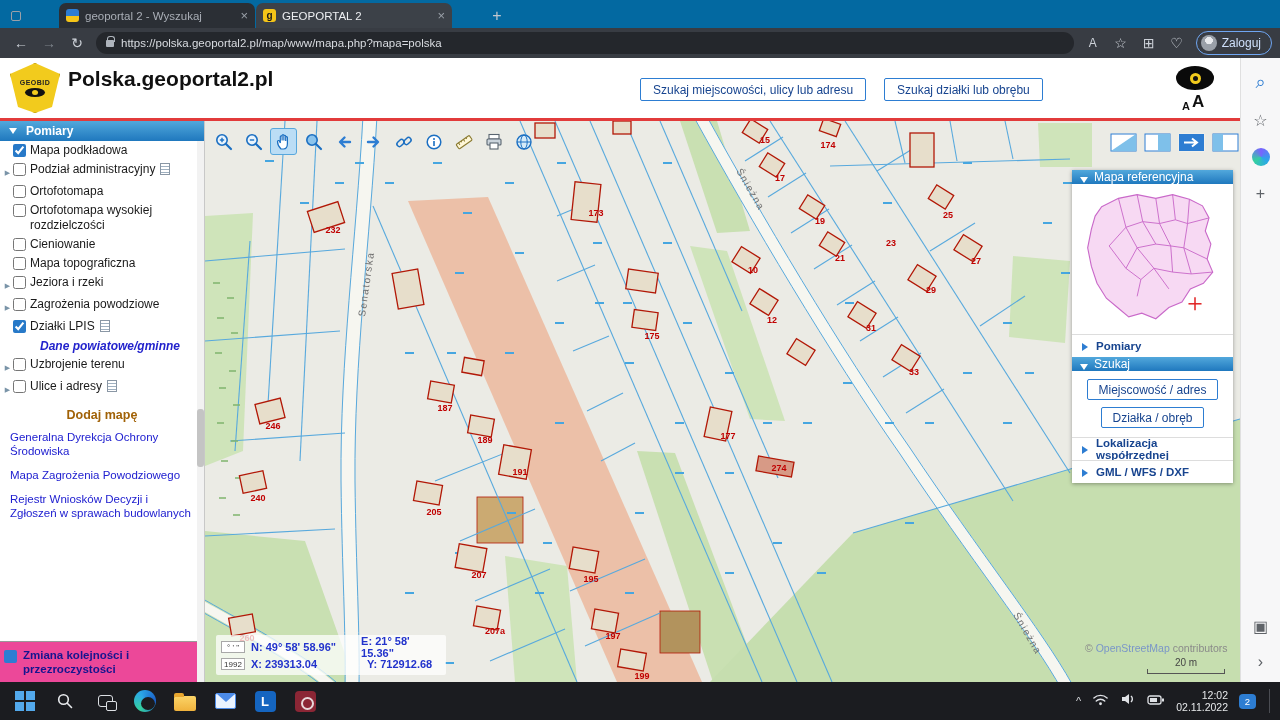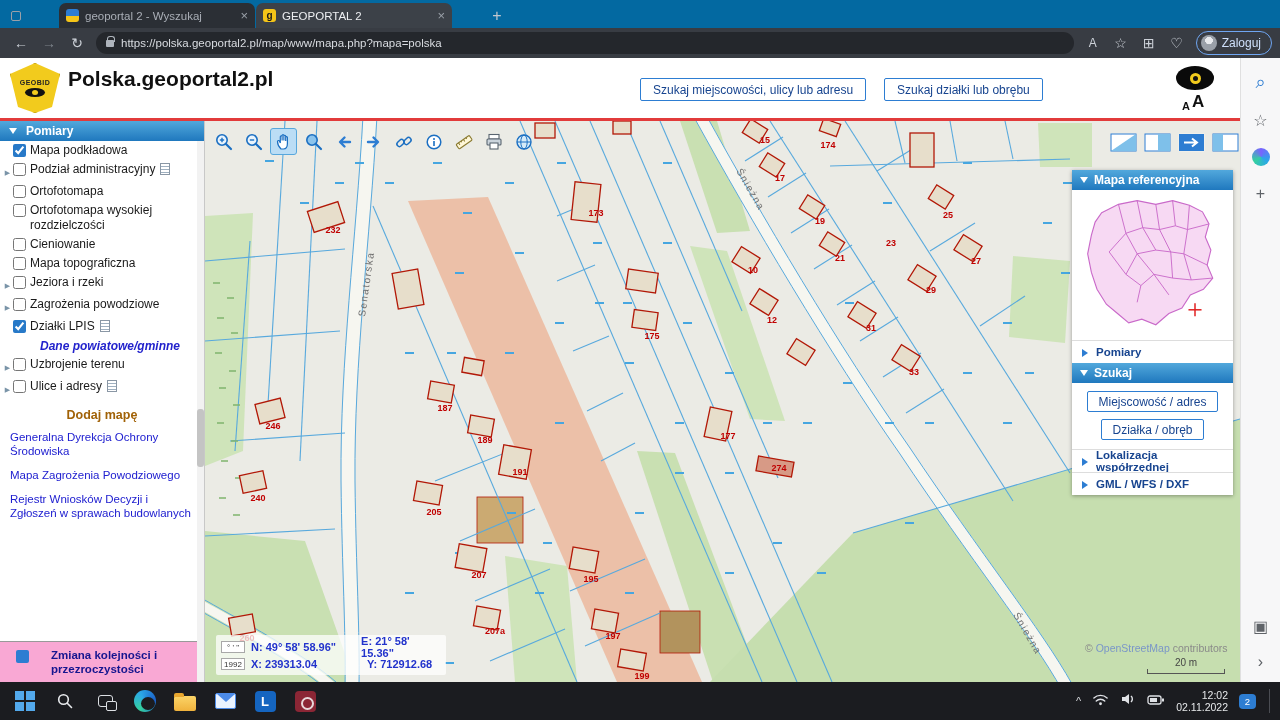--- a/index.html
+++ b/index.html
@@ -59,21 +59,21 @@
   .side-head { height:20px; background:linear-gradient(#52A8DC,#1F78BE); color:#fff; font-weight:bold; display:flex; align-items:center; padding-left:26px; position:relative; }
   .tri-down { position:absolute; left:9px; top:7px; width:0; height:0; border-left:4px solid transparent; border-right:4px solid transparent; border-top:6px solid #fff; }
   .lrow { display:flex; align-items:flex-start; padding:2px 4px 2px 2px; line-height:15px; }
   .ex { width:11px; font-size:7px; color:#7A94A8; padding-top:3px; text-align:center; flex:none; }
   .lrow input { width:13px; height:13px; margin:1px 4px 0 0; accent-color:#2779C8; flex:none; }
   .lbl { color:#1A1A1A; max-width:148px; cursor:pointer; }
   .doc { width:10px; height:12px; border:1px solid #8A97A5; background:repeating-linear-gradient(180deg,#fff 0 2px,#9FB0C0 2px 3px); margin:1px 0 0 5px; flex:none; }
   .group-label { color:#2222CC; font-style:italic; font-weight:bold; padding:3px 0 2px 40px; }
   .addmap { font-weight:bold; color:#a16207; text-align:center; padding:9px 0 5px; font-size:12.5px; }
   .slink { color:#2020D0; padding:3px 10px; line-height:14px; cursor:pointer; font-size:11.5px; margin-bottom:4px; }
-  .sbottom { position:absolute; left:0; bottom:0; width:100%; border-top:1px solid #999; padding:6px 16px; display:flex; gap:22px; background:#f9a8d4; }
+  .sbottom { position:absolute; left:0; bottom:0; width:100%; border-top:1px solid #999; padding:6px 4px; display:flex; gap:6px; background:#ec4899; }
   .sbottom .sq { width:13px; height:13px; background:#2D7DD2; border-radius:2px; flex:none; margin-top:2px; }
   .sbottom .txt { color:#15158F; font-weight:bold; font-size:11.5px; line-height:14px; }
   .sscroll { position:absolute; right:0; top:20px; width:7px; height:541px; background:#F2F2F2; }
   .sthumb { position:absolute; right:0; top:268px; width:7px; height:58px; background:#C4C4C4; border-radius:3px; }
 
   
   #map { position:absolute; left:205px; top:121px; width:1035px; height:561px; overflow:hidden; background:#EBEBE5; }
   #map-svg { position:absolute; left:0; top:0; }
   #map-svg text { font-family:"Liberation Sans", sans-serif; }
   .map-toolbar { position:absolute; left:5px; top:7px; display:flex; gap:3px; }
@@ -84,21 +84,21 @@
   .cb-tag { background:#fff; border:1px solid #A8A8A8; color:#333; font-size:8px; font-weight:normal; padding:0 2px; min-width:24px; text-align:center; height:12px; line-height:11px; flex:none; }
   .cb-v1 { width:110px; }
   .attribution { position:absolute; left:880px; top:521px; font-size:10.5px; color:#8A8A8A; }
   .attribution .osm { color:#7A96C8; cursor:pointer; }
   .scalebar { position:absolute; left:942px; top:536px; width:78px; text-align:center; font-size:10px; color:#444; }
   .scalebar .bar { height:5px; border-left:1px solid #555; border-right:1px solid #555; border-bottom:1px solid #555; margin-top:1px; }
   .panel-toggles { position:absolute; left:905px; top:12px; display:flex; gap:7px; }
   .ptog { width:27px; height:19px; cursor:pointer; background:rgba(255,255,255,.25); border-radius:2px; }
 
   .right-panel { position:absolute; left:867px; top:49px; width:161px; background:#fff; box-shadow:0 1px 4px rgba(0,0,0,.35); font-size:12px; }
-  .rp-head { height:20px; background:linear-gradient(#52A8DC,#1F78BE); color:#fff; font-weight:bold; display:flex; align-items:center; padding-left:22px; position:relative; font-size:12px; }
+  .rp-head { height:14px; background:linear-gradient(#52A8DC,#1F78BE); color:#fff; font-weight:normal; display:flex; align-items:center; padding-left:22px; position:relative; font-size:12px; }
   .rp-head .tri-down { left:8px; }
   .poland { height:150px; background:#fff; display:flex; align-items:center; justify-content:center; }
   .rp-row { height:23px; border-top:1px solid #DDD; display:flex; align-items:center; padding-left:24px; color:#17448F; font-weight:bold; position:relative; font-size:11.5px; cursor:pointer; background:#fff; }
   .rtri { position:absolute; left:10px; top:8px; width:0; height:0; border-top:4px solid transparent; border-bottom:4px solid transparent; border-left:6px solid #2D7DD2; }
   .rp-btns { padding:8px 0 9px; display:flex; flex-direction:column; align-items:center; gap:7px; background:#fff; }
   .rp-btn { border:1px solid #2D7DD2; border-radius:2px; background:#fff; color:#17448F; font-size:12px; height:21px; display:flex; align-items:center; padding:0 10px; cursor:pointer; }
 
   
   .taskbar { position:absolute; left:0; top:682px; width:1280px; height:38px; background:#1B1C20; display:flex; align-items:center; padding:0 8px; }
   .tb-icons { display:flex; gap:6px; }

